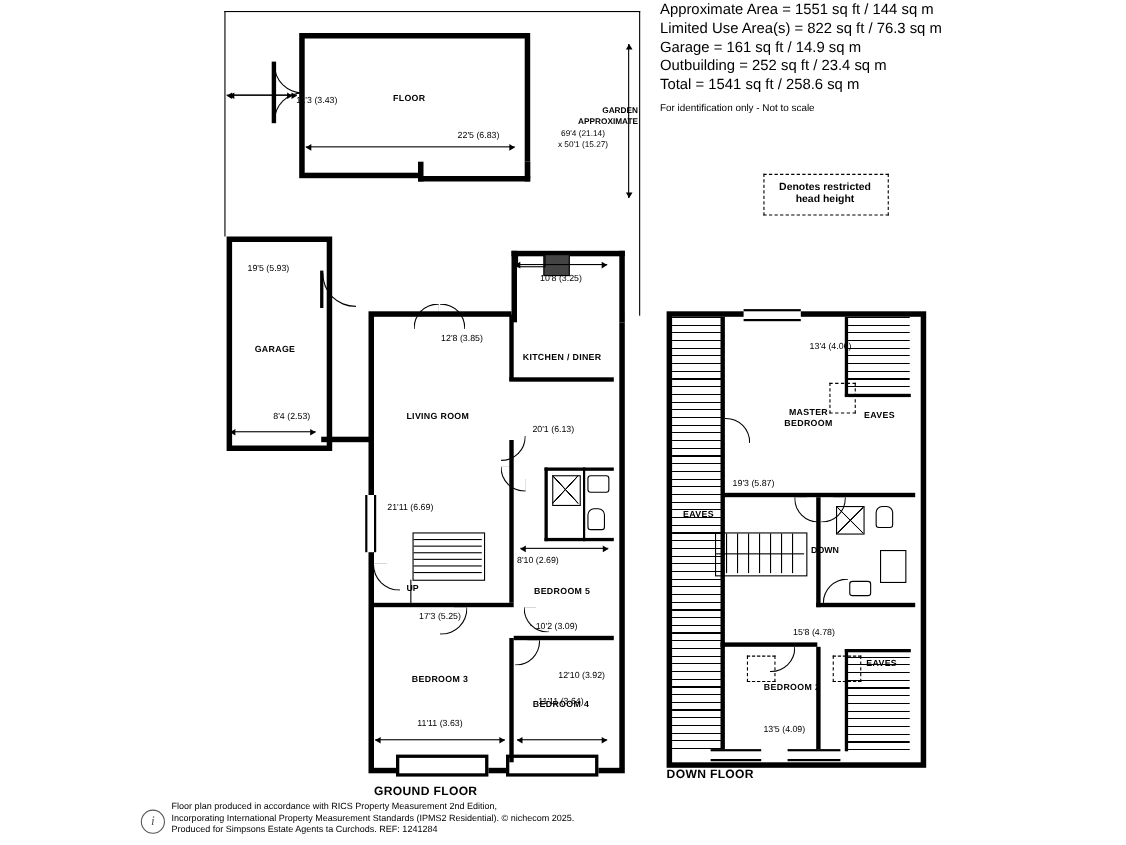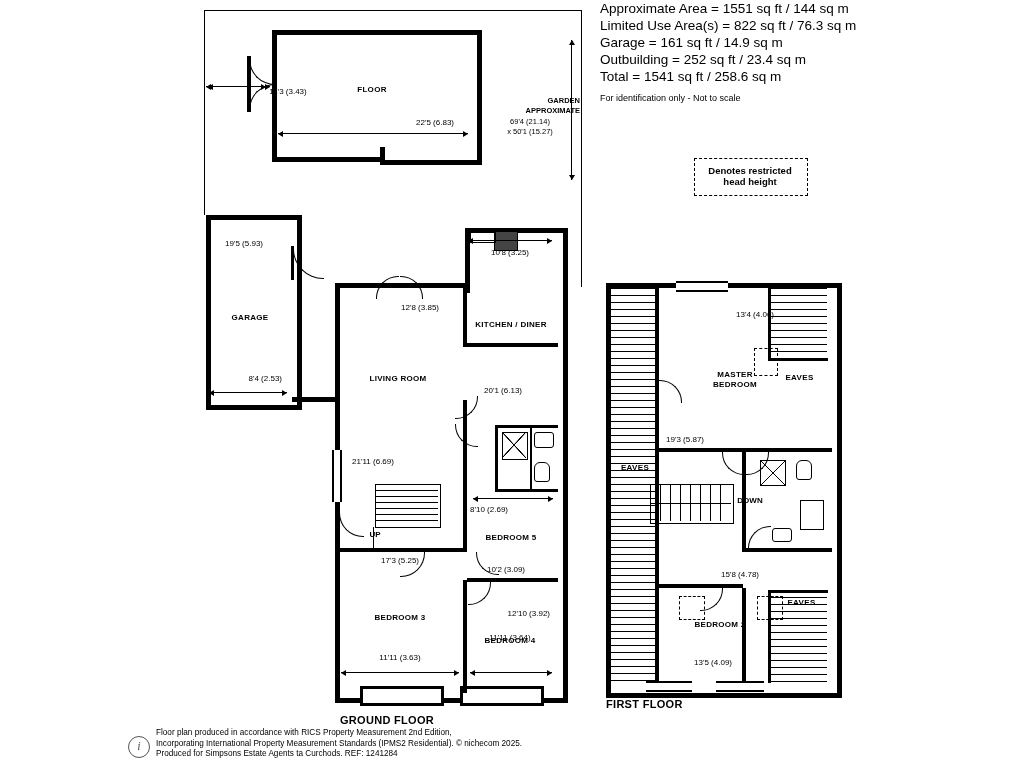--- a/index.html
+++ b/index.html
@@ -351,21 +351,21 @@
   <div class="abs dim" style="left:640px; top:435px; width:90px;">19'3 (5.87)</div>
 
   <div class="abs room-label" style="left:665px; top:620px; width:110px;">BEDROOM 2</div>
   <div class="abs dim" style="left:690px; top:570px; width:100px;">15'8 (4.78)</div>
   <div class="abs dim" style="left:668px; top:658px; width:90px;">13'5 (4.09)</div>
 
   <div class="abs room-label" style="left:772px; top:373px; width:55px;">EAVES</div>
   <div class="abs room-label" style="left:610px; top:463px; width:50px;">EAVES</div>
   <div class="abs room-label" style="left:774px; top:598px; width:55px;">EAVES</div>
 
-  <div class="abs floor-title" id="first-title">FIRST FLOOR</div>
+  <div class="abs floor-title" id="first-title">DOWN FLOOR</div>
 
   <div class="abs" id="footer-icon">i</div>
   <div class="abs" id="footer">
     <div id="footer-text">
       <div>Floor plan produced in accordance with RICS Property Measurement 2nd Edition,</div>
       <div>Incorporating International Property Measurement Standards (IPMS2 Residential).    © nichecom 2025.</div>
       <div>Produced for Simpsons Estate Agents ta Curchods.   REF: 1241284</div>
     </div>
   </div>
 

